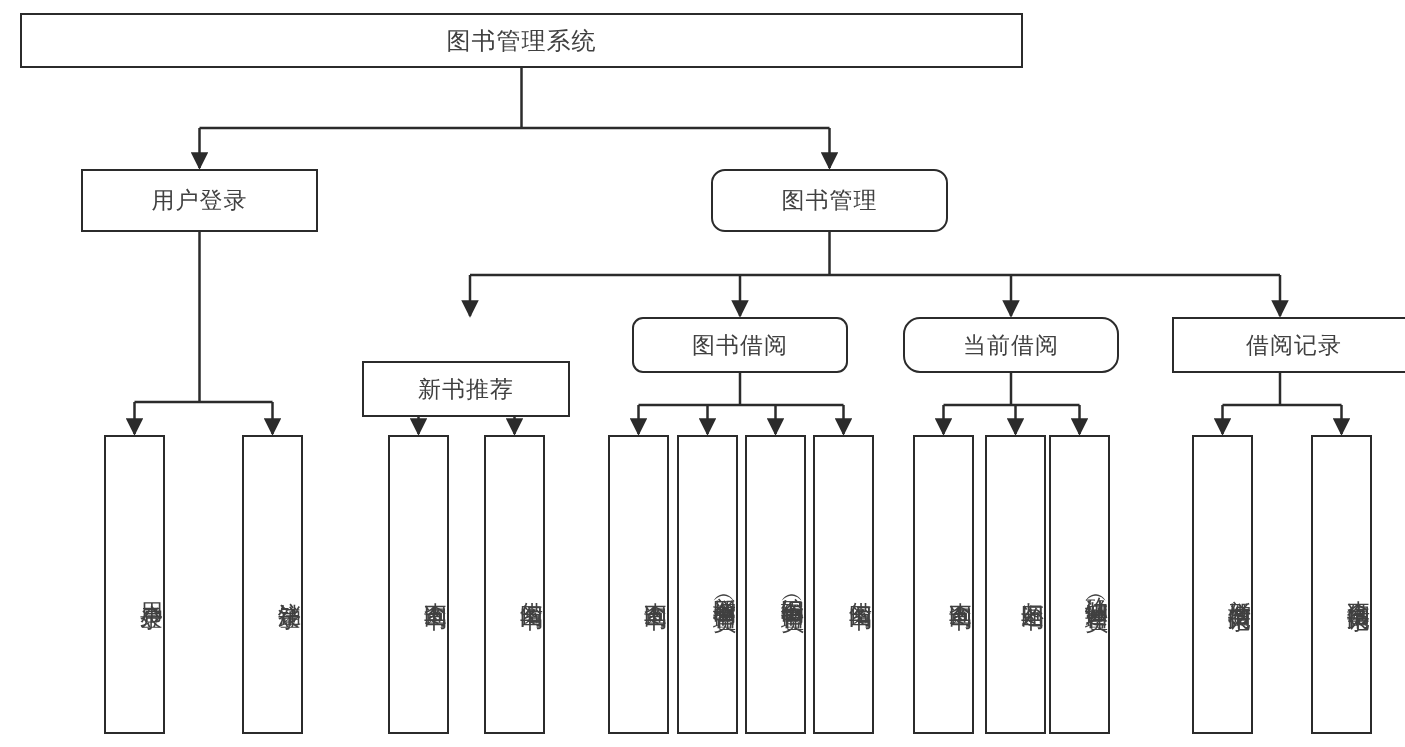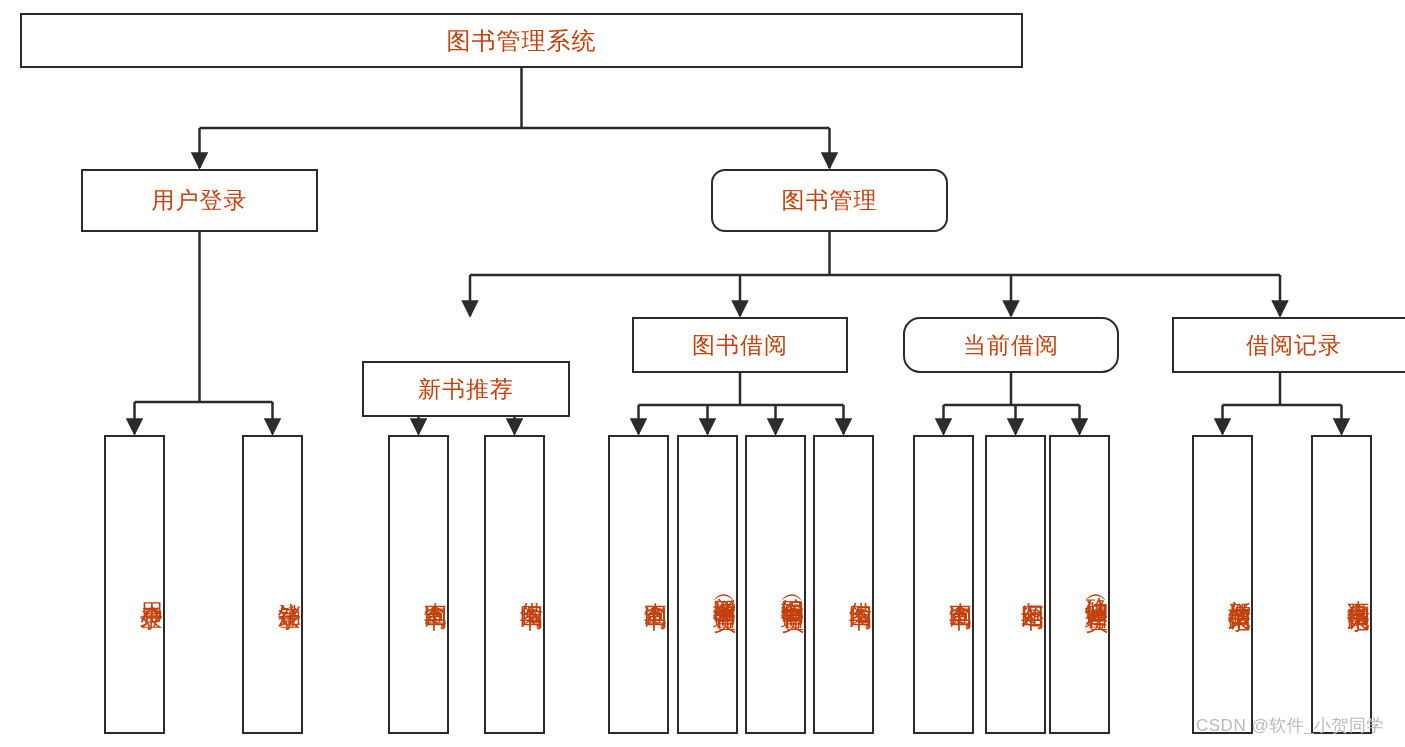--- a/index.html
+++ b/index.html
@@ -26,21 +26,21 @@
     pointer-events: none;
   }
   .node {
     position: absolute;
     box-sizing: border-box;
     background: #ffffff;
     border: 2px solid #2b2b2b;
     display: flex;
     align-items: center;
     justify-content: center;
-    color: #c2410c;
+    color: #404040;
   }
   .node.horizontal {
     font-size: 23px;
     letter-spacing: 1px;
     line-height: 1.15;
   }
   .node.vertical {
     writing-mode: vertical-rl;
     text-orientation: upright;
     font-size: 23px;
@@ -115,21 +115,21 @@
       </div>
       <div class="node horizontal" id="node-n-login" style="left: 81px; top: 169px; width: 237px; height: 63px;">
         <span>用户登录</span>
       </div>
       <div class="node horizontal" id="node-n-bookmgmt" style="left: 711px; top: 169px; width: 237px; height: 63px; border-radius: 14px;">
         <span>图书管理</span>
       </div>
       <div class="node horizontal" id="node-n-newbook" style="left: 362px; top: 317px; width: 208px; height: 56px; margin-top: 44px;">
         <span>新书推荐</span>
       </div>
-      <div class="node horizontal" id="node-n-borrow" style="left: 632px; top: 317px; width: 216px; height: 56px;">
+      <div class="node horizontal" id="node-n-borrow" style="left: 632px; top: 317px; width: 216px; height: 56px; border-radius: 11px;">
         <span>图书借阅</span>
       </div>
       <div class="node horizontal" id="node-n-current" style="left: 903px; top: 317px; width: 216px; height: 56px; border-radius: 17px;">
         <span>当前借阅</span>
       </div>
       <div class="node horizontal" id="node-n-record" style="left: 1172px; top: 317px; width: 244px; height: 56px;">
         <span>借阅记录</span>
       </div>
       <div class="node vertical" id="node-l-userlogin" style="left: 104px; top: 435px; width: 61px; height: 299px;">
         <span>用户登录</span>
@@ -165,14 +165,13 @@
         <span>确认归还（管理员）</span>
       </div>
       <div class="node vertical" id="node-l-addrec" style="left: 1192px; top: 435px; width: 61px; height: 299px;">
         <span>新增借阅记录</span>
       </div>
       <div class="node vertical" id="node-l-qrec" style="left: 1311px; top: 435px; width: 61px; height: 299px;">
         <span>查询借阅记录</span>
       </div>
     </div>
 
-  <div class="watermark" style="left: 1196px; top: 714px;">CSDN @软件_小贺同学</div>
 </div>
 
 </body></html>

